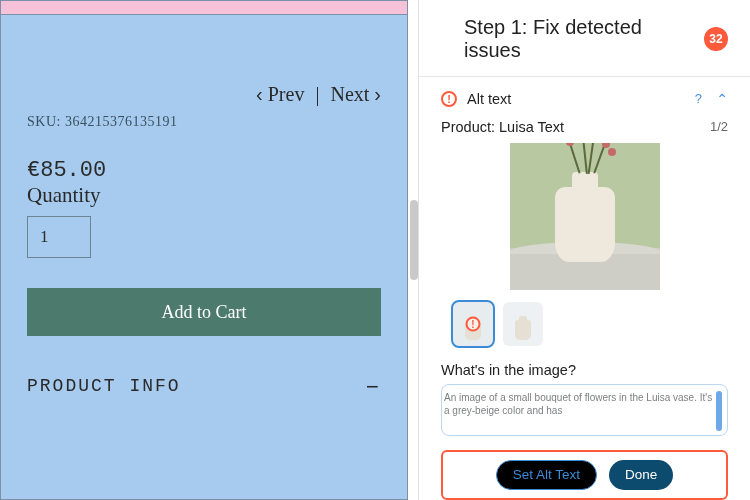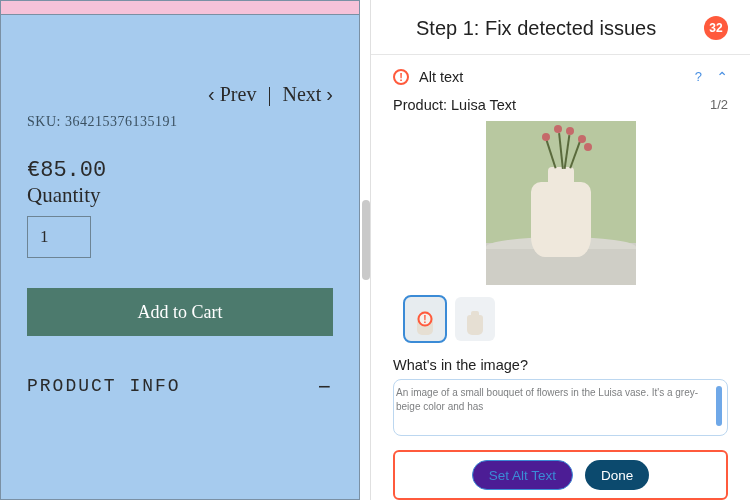--- a/index.html
+++ b/index.html
@@ -1,17 +1,17 @@
 <!DOCTYPE html>
 <html><head>
 <meta charset="utf-8">
 <style>
   * { box-sizing: border-box; margin: 0; padding: 0; }
   body { font-family: -apple-system, BlinkMacSystemFont, "Segoe UI", Helvetica, Arial, sans-serif; width: 750px; height: 500px; overflow: hidden; display: flex; background: #fff; }
-  .preview { width: 360px; height: 500px; background: #a6cbee; border: 1px solid #7a90a4; position: relative; padding: 24px 26px 0 26px; display:flex; flex-direction:column; }
+  .preview { width: 408px; height: 500px; background: #a6cbee; border: 1px solid #7a90a4; position: relative; padding: 24px 26px 0 26px; display:flex; flex-direction:column; }
   .pink-strip { position: absolute; top:0; left:0; right:0; height:14px; background:#f6c2d9; border-bottom:1px solid #7a90a4; }
   .prev-next { margin-top: 58px; font-family: Georgia, 'Times New Roman', serif; font-size: 20px; color:#2a2a2a; text-align:right; }
   .prev-next .sep { margin:0 6px; color:#2a2a2a; }
   .prev-next .arrow { font-family: Arial, sans-serif; }
   .title { margin-top: 40px; font-family: "Courier New", Georgia, serif; font-weight:300; font-size:34px; letter-spacing:1px; color:#2a2a2a; }
   .sku { margin-top:8px; font-family: Liberation Serif, serif; font-size:14px; color:#3a5060; letter-spacing:.5px; }
   .price { margin-top:28px; font-family: "Courier New", Georgia, serif; font-size:22px; color:#2a2a2a; }
   .qty-label { font-family: Georgia, serif; font-size:21px; color:#2a2a2a; }
   .qty-box { margin-top:8px; width:64px; height:42px; border:1px solid #6d8494; display:flex; align-items:center; padding-left:12px; font-family: Georgia, serif; font-size:17px; color:#2a2a2a; background:transparent; }
   .add-cart { margin-top:30px; height:48px; background:#4c7a6d; color:#fff; display:flex; align-items:center; justify-content:center; font-family: Georgia, serif; font-size:18px; cursor:pointer; }
@@ -51,21 +51,21 @@
   .thumb .mini-neck { position:absolute; bottom:24px; left:50%; transform:translateX(-50%); width:8px; height:6px; background:#e6dfd3; border-radius:2px 2px 0 0; }
   .thumb .mini-alert { position:absolute; top:50%; left:50%; transform:translate(-50%,-50%); width:15px; height:15px; border:2px solid #ff5a3c; border-radius:50%; display:flex; align-items:center; justify-content:center; color:#ff5a3c; font-size:10px; font-weight:700; background:rgba(255,255,255,.6);}
   .thumb.plain { background:#eef1f4; }
 
   .prompt { margin-top:4px; font-size:14.5px; color:#222; margin-bottom:6px; }
   .alt-input { border:1px solid #bcd7f0; border-radius:8px; padding:6px 10px 6px 2px; height:58px; overflow:hidden; position:relative; font-size:10px; color:#7d7f81; line-height:1.35; }
   .alt-input .scroll { position:absolute; right:5px; top:6px; width:6px; height:40px; border-radius:3px; background:#6fa8e8; }
 
   .actions { margin-top:14px; border:2px solid #ff5a3c; border-radius:6px; padding:8px 10px; display:flex; gap:12px; align-items:center; justify-content:center; }
   .btn { height:30px; padding:0 16px; border-radius:16px; font-size:13.5px; display:flex; align-items:center; justify-content:center; cursor:pointer; }
-  .btn.primary { border:1px solid #3b8bd6; color:#3b8bd6; background:#4c1d95; }
+  .btn.primary { border:1px solid #3b8bd6; color:#3b8bd6; background:#000000; }
   .btn.disabled { background:#0c4a6e; color:#fff;align-items:center; }
 </style>
 </head>
 <body>
 
 <div class="preview">
   <div class="pink-strip"></div>
 
   <div class="prev-next">
     <span class="arrow">‹</span>

